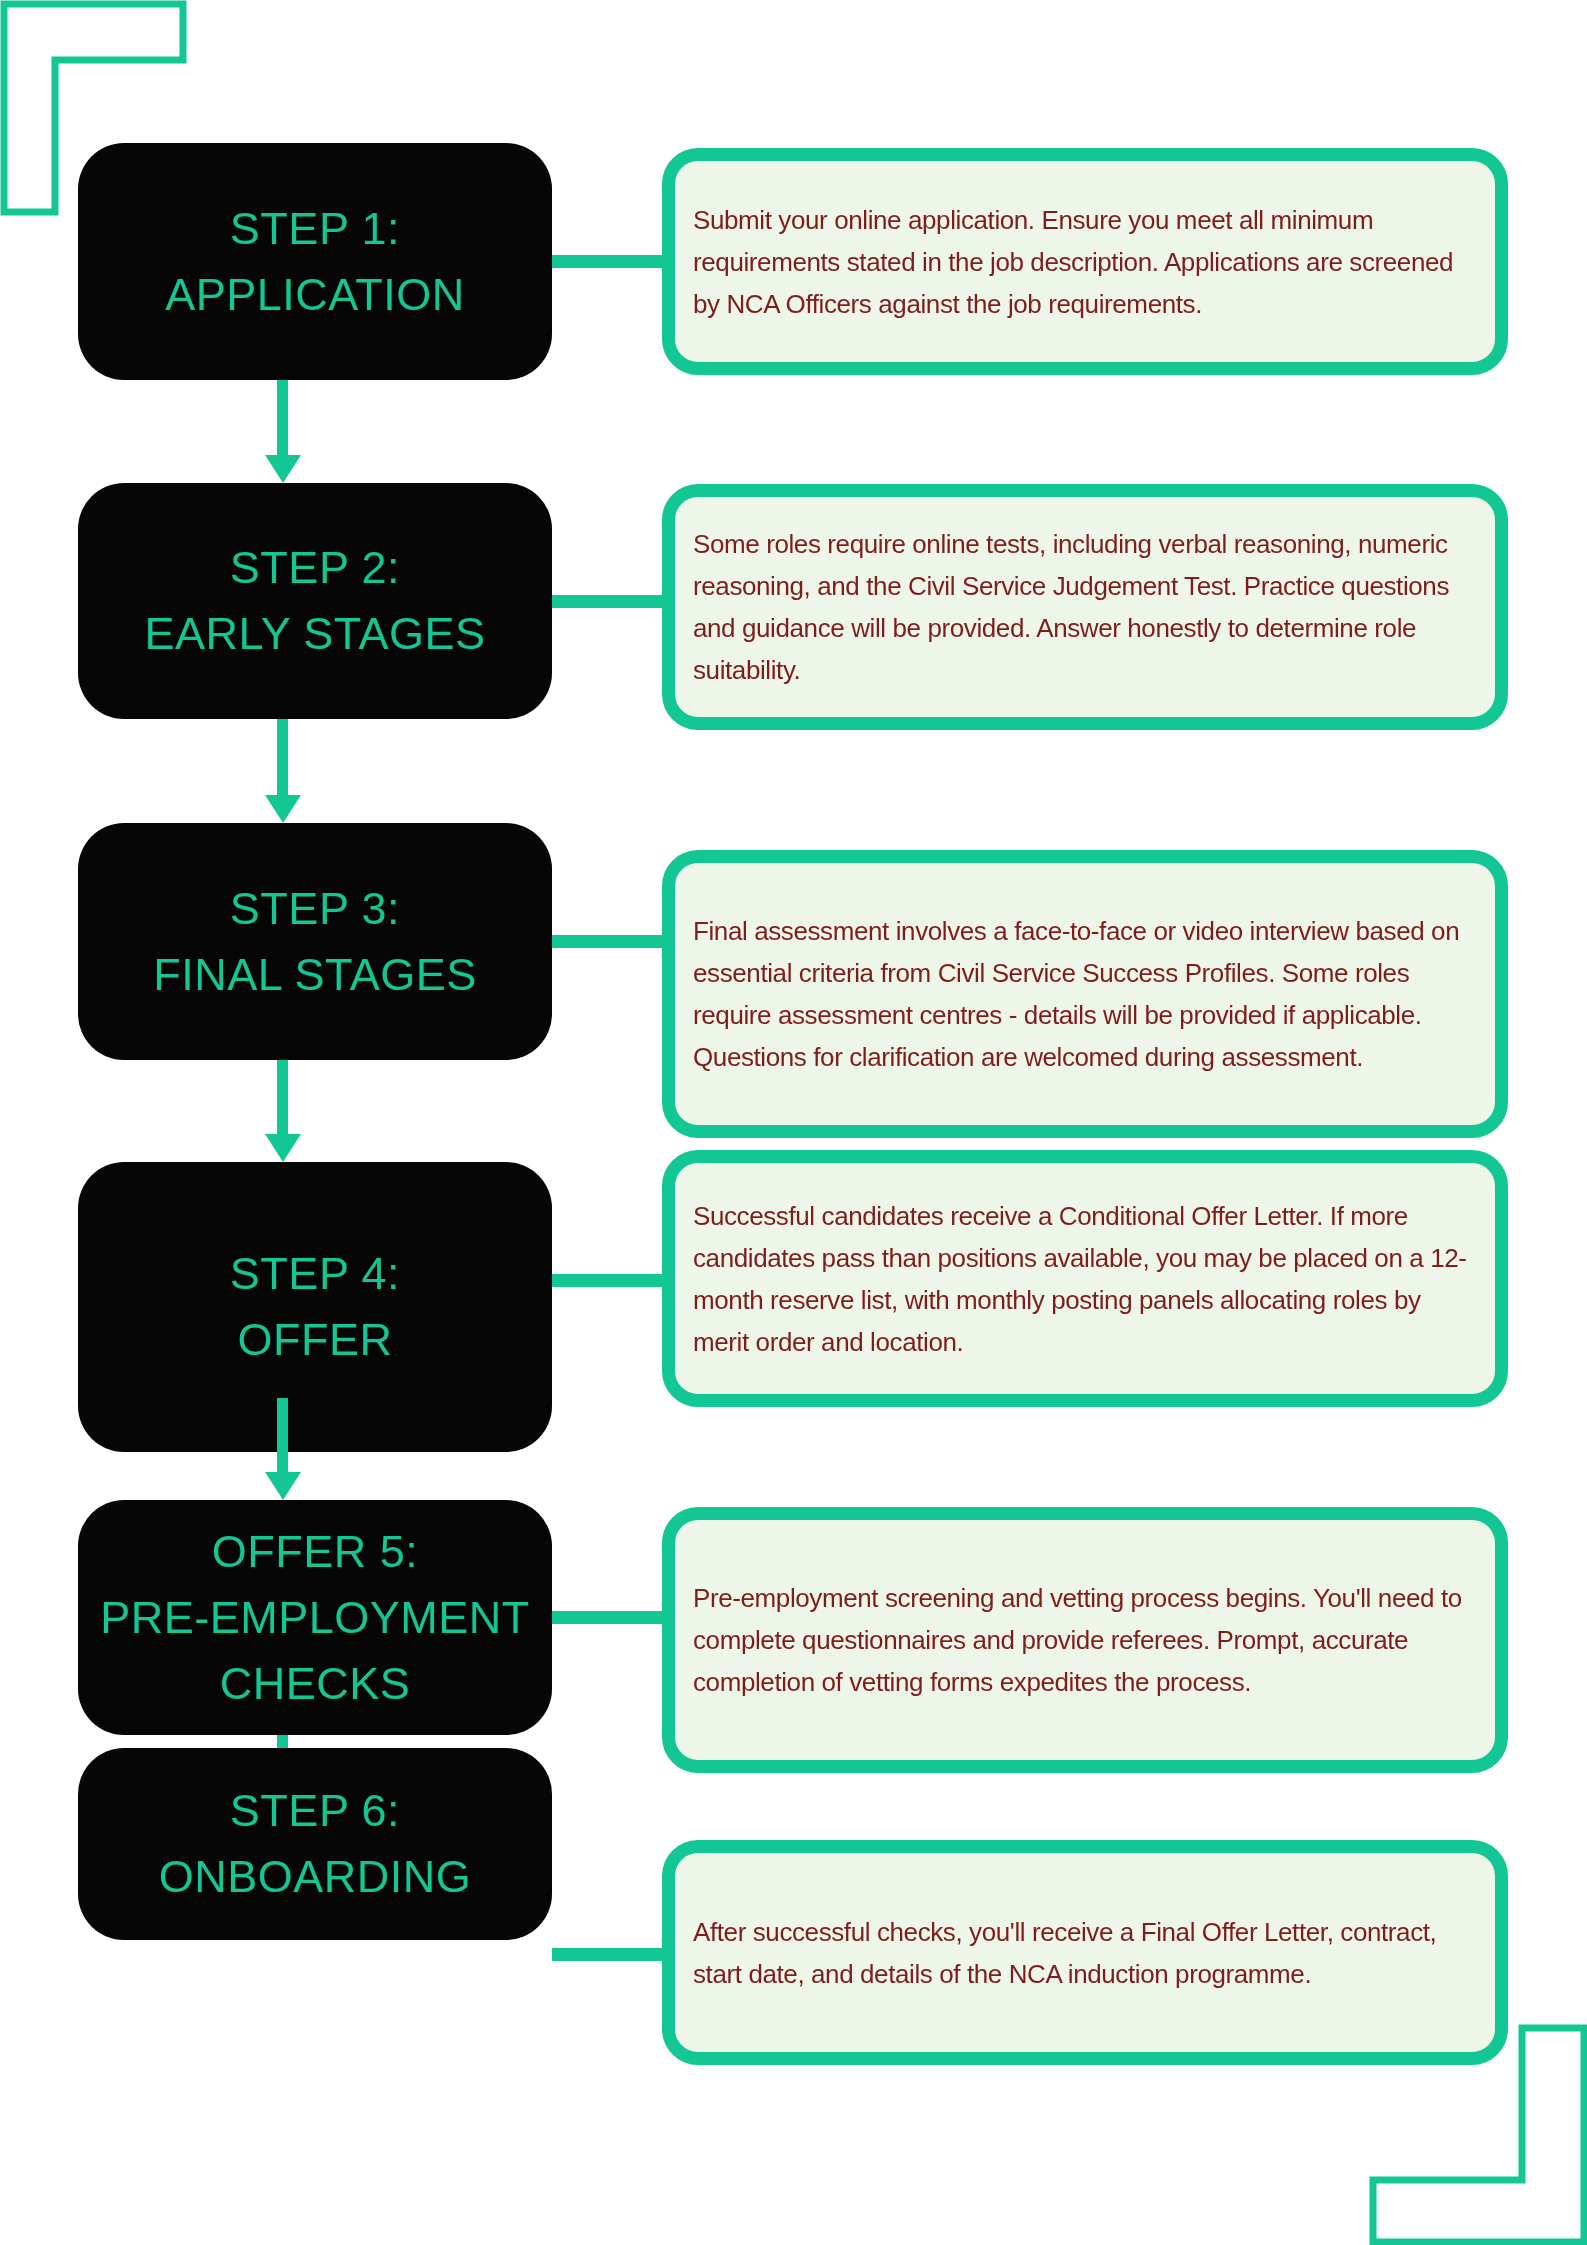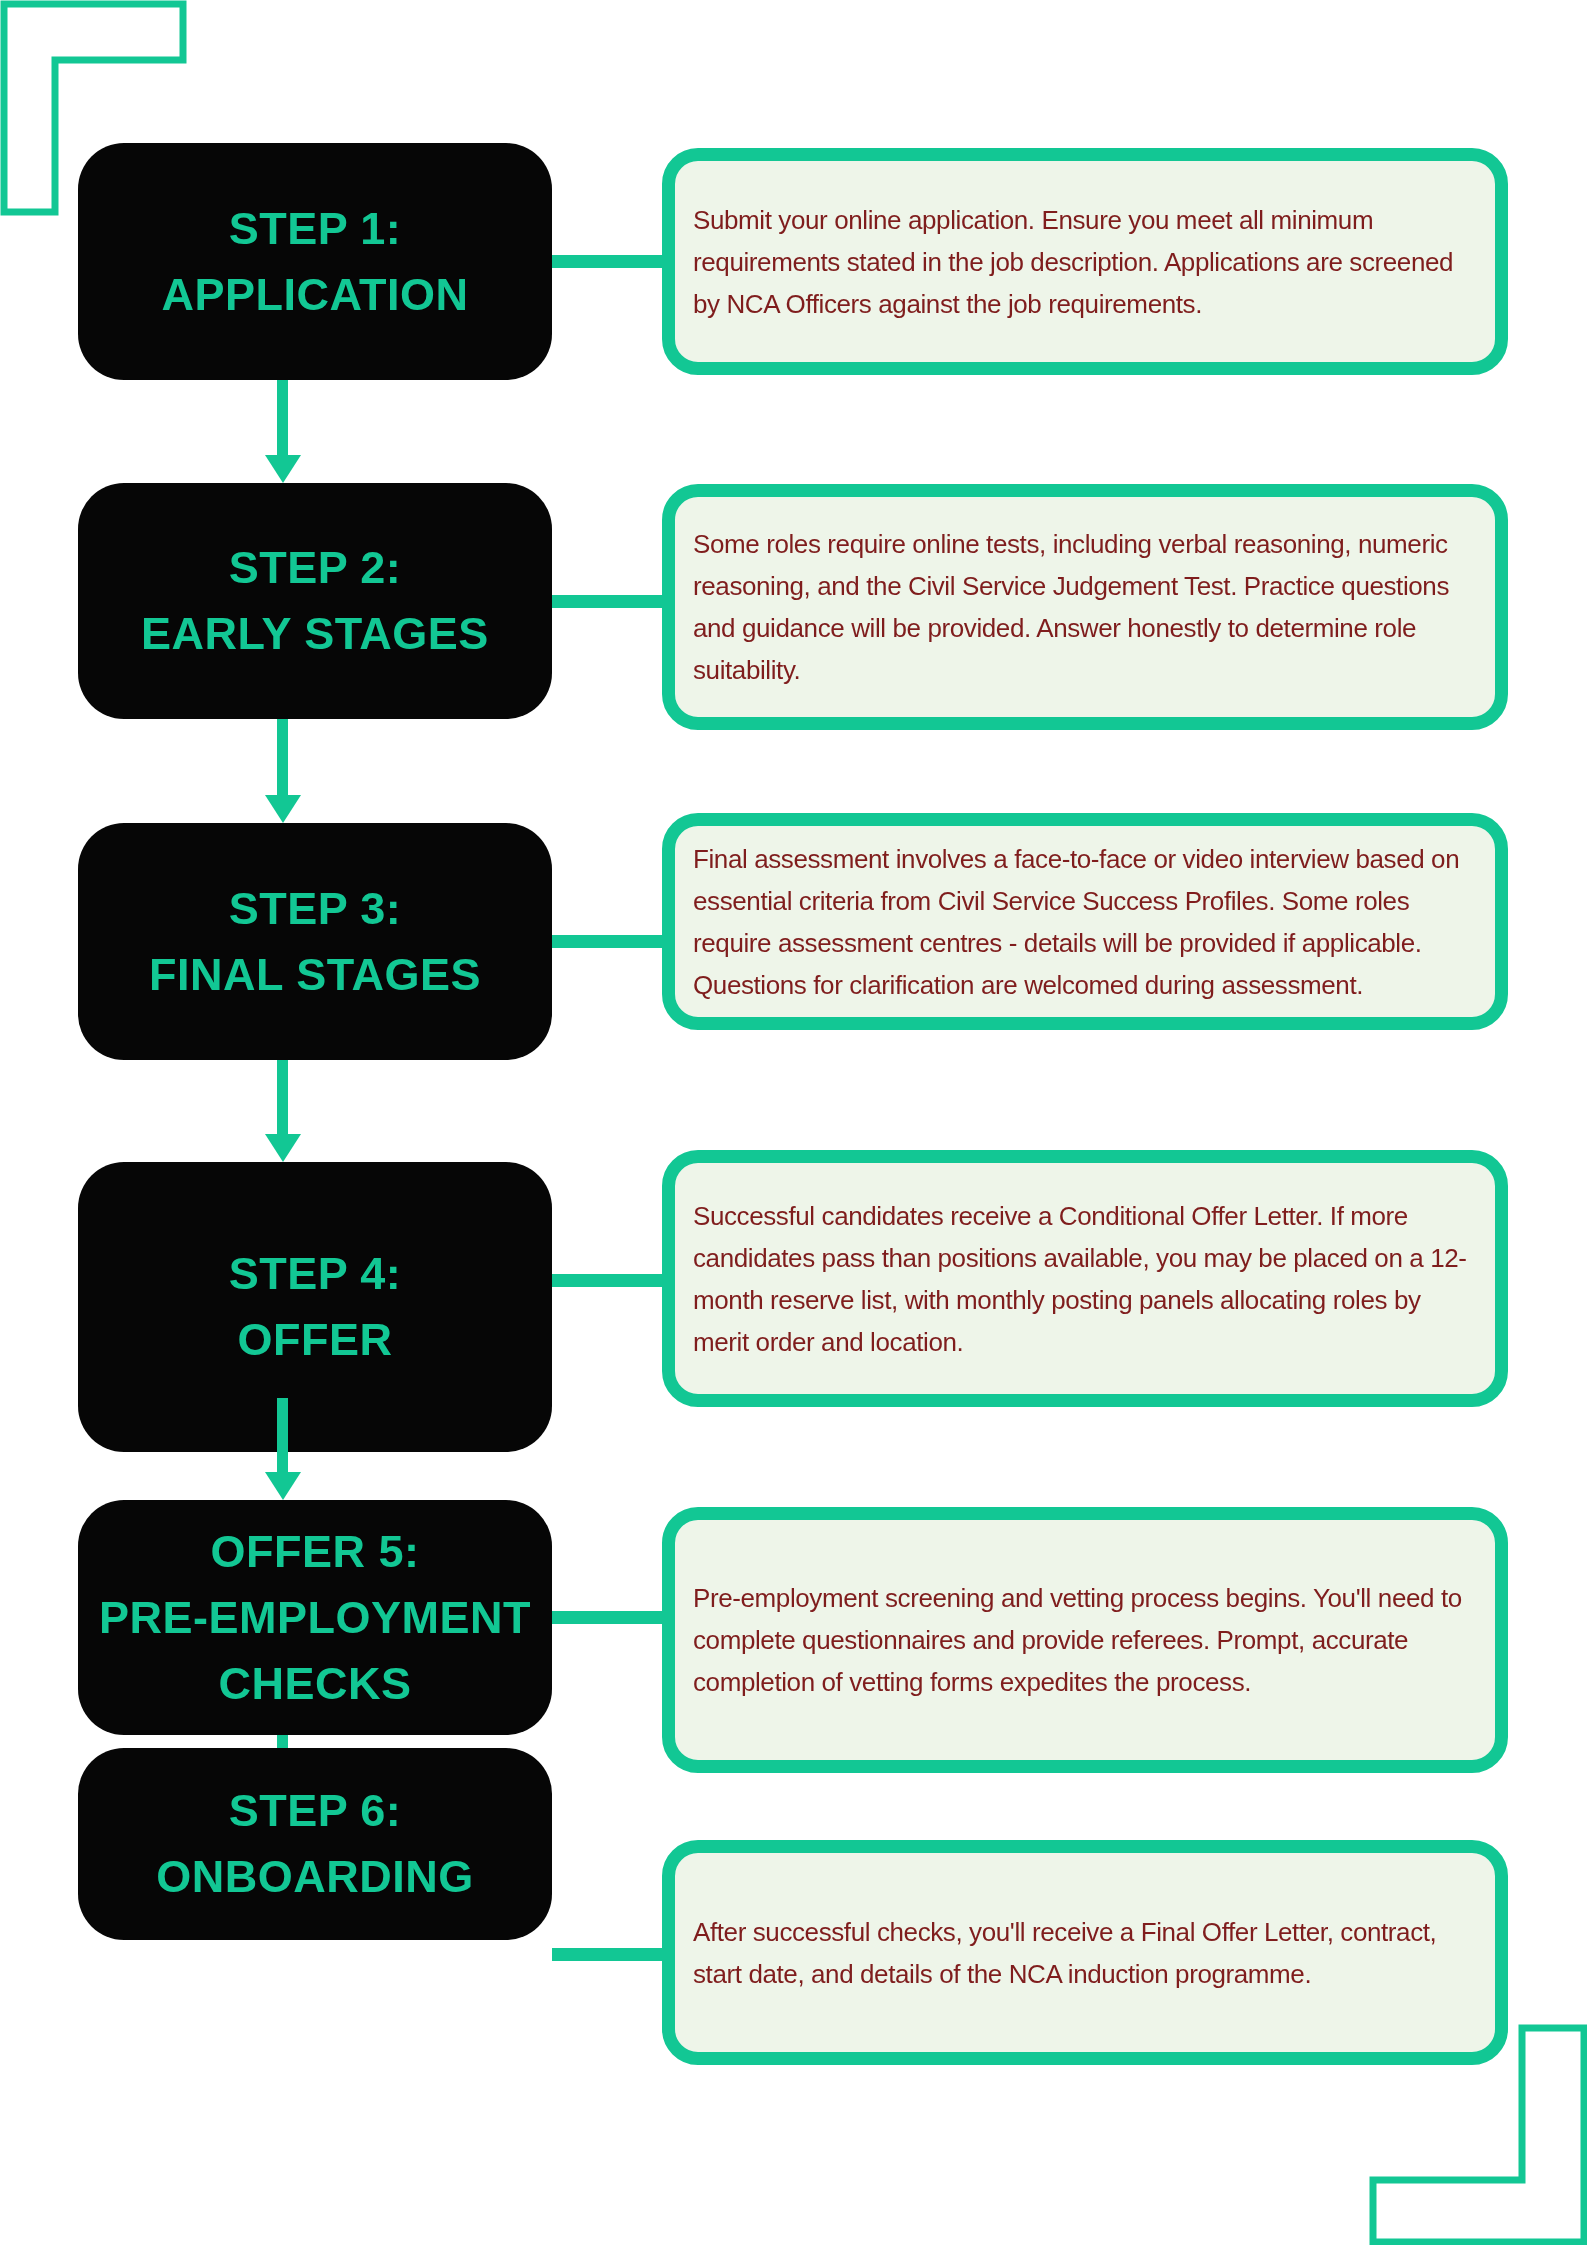--- a/index.html
+++ b/index.html
@@ -14,21 +14,21 @@
     position:absolute;
     left:78px;width:474px;
     background:#060606;
     border-radius:46px;
     display:flex;flex-direction:column;
     align-items:center;justify-content:center;
     text-align:center;
   }
   .step-box .t{
     color:#12C794;
-    font-weight:bold;
+    font-weight:normal;
     font-size:45px;
     line-height:66px;
     letter-spacing:0.5px;
     display:block;
     max-width:450px;
   }
   .desc-box{
     position:absolute;
     left:662px;width:846px;
     box-sizing:border-box;
@@ -97,21 +97,21 @@
   <div class="arrow" style="top:719px">
     <div class="shaft" style="height:76px"></div>
     <div class="head"></div>
   </div>
 
   <div class="step-box" style="top:823px;height:237px">
     <span class="t">STEP 3:</span>
     <span class="t">FINAL STAGES</span>
   </div>
   <div class="connector" style="top:935px"></div>
-  <div class="desc-box" style="top:813px;height:217px">Final assessment involves a face-to-face or video interview based on essential criteria from Civil Service Success Profiles. Some roles require assessment centres - details will be provided if applicable. Questions for clarification are welcomed during assessment.</div>
+  <div class="desc-box" style="top:850px;height:288px">Final assessment involves a face-to-face or video interview based on essential criteria from Civil Service Success Profiles. Some roles require assessment centres - details will be provided if applicable. Questions for clarification are welcomed during assessment.</div>
 
   <div class="arrow" style="top:1060px">
     <div class="shaft" style="height:74px"></div>
     <div class="head"></div>
   </div>
 
   <div class="step-box" style="top:1162px;height:290px">
     <span class="t">STEP 4:</span>
     <span class="t">OFFER</span>
   </div>

